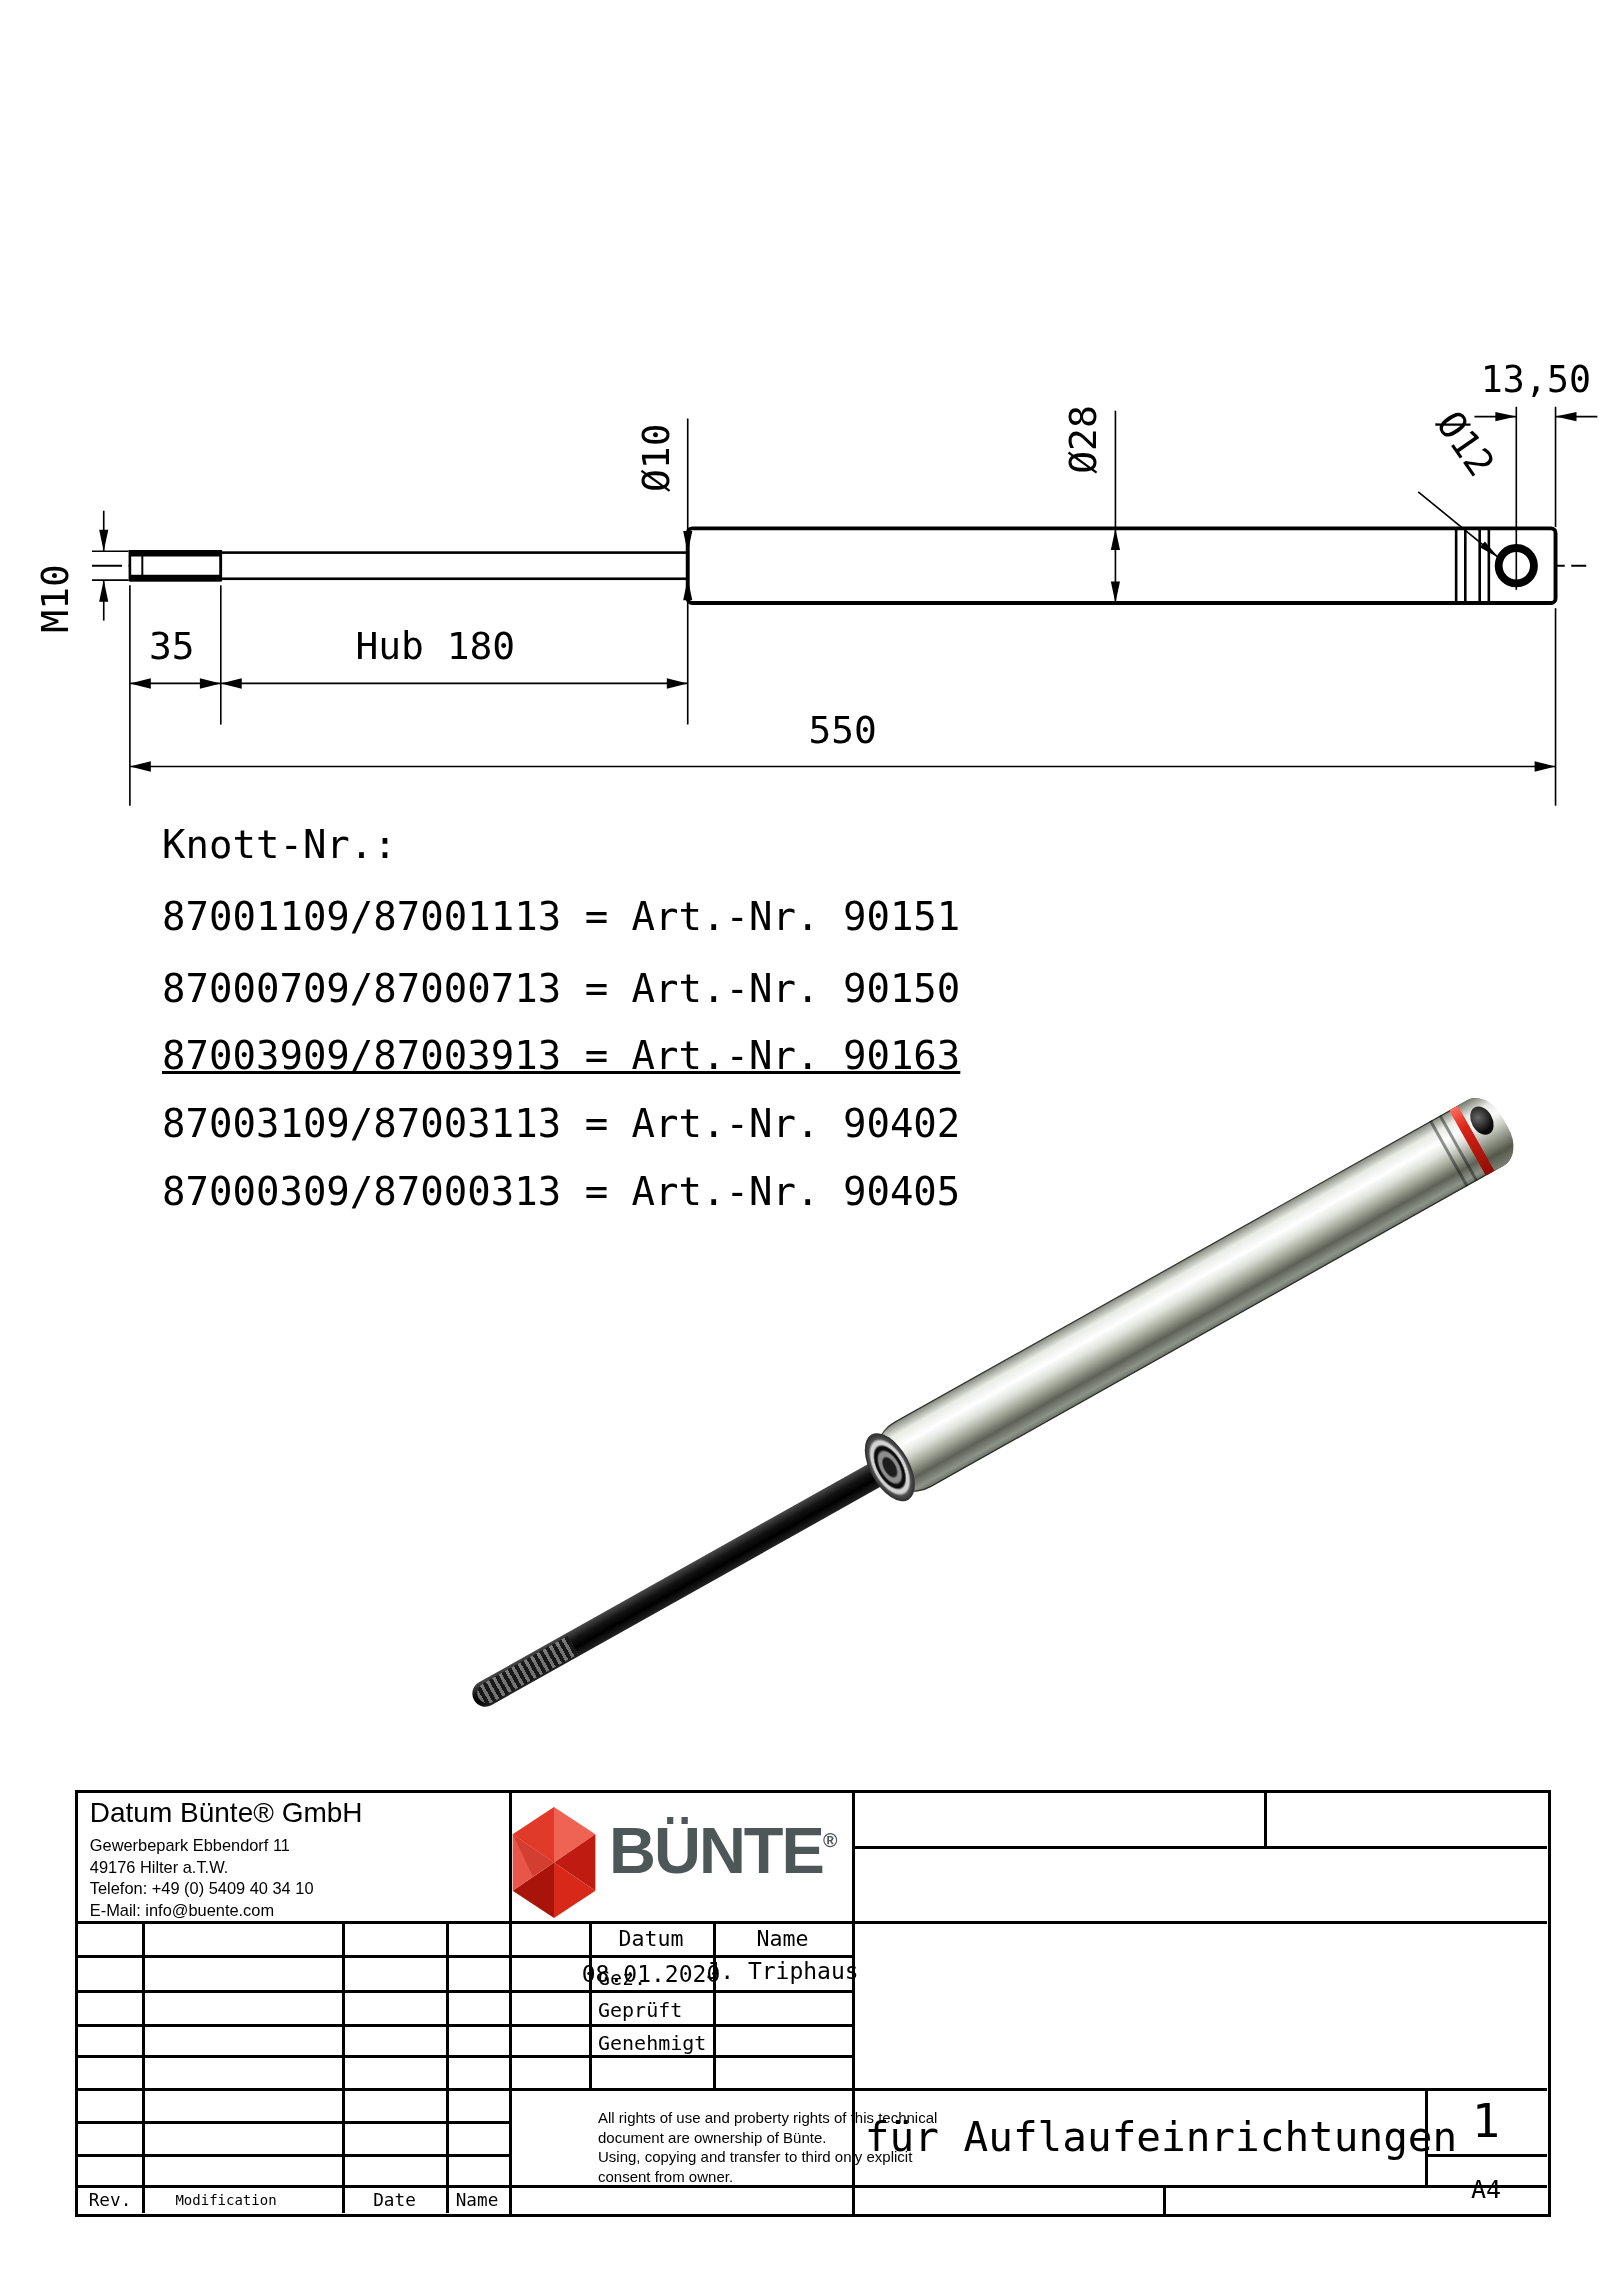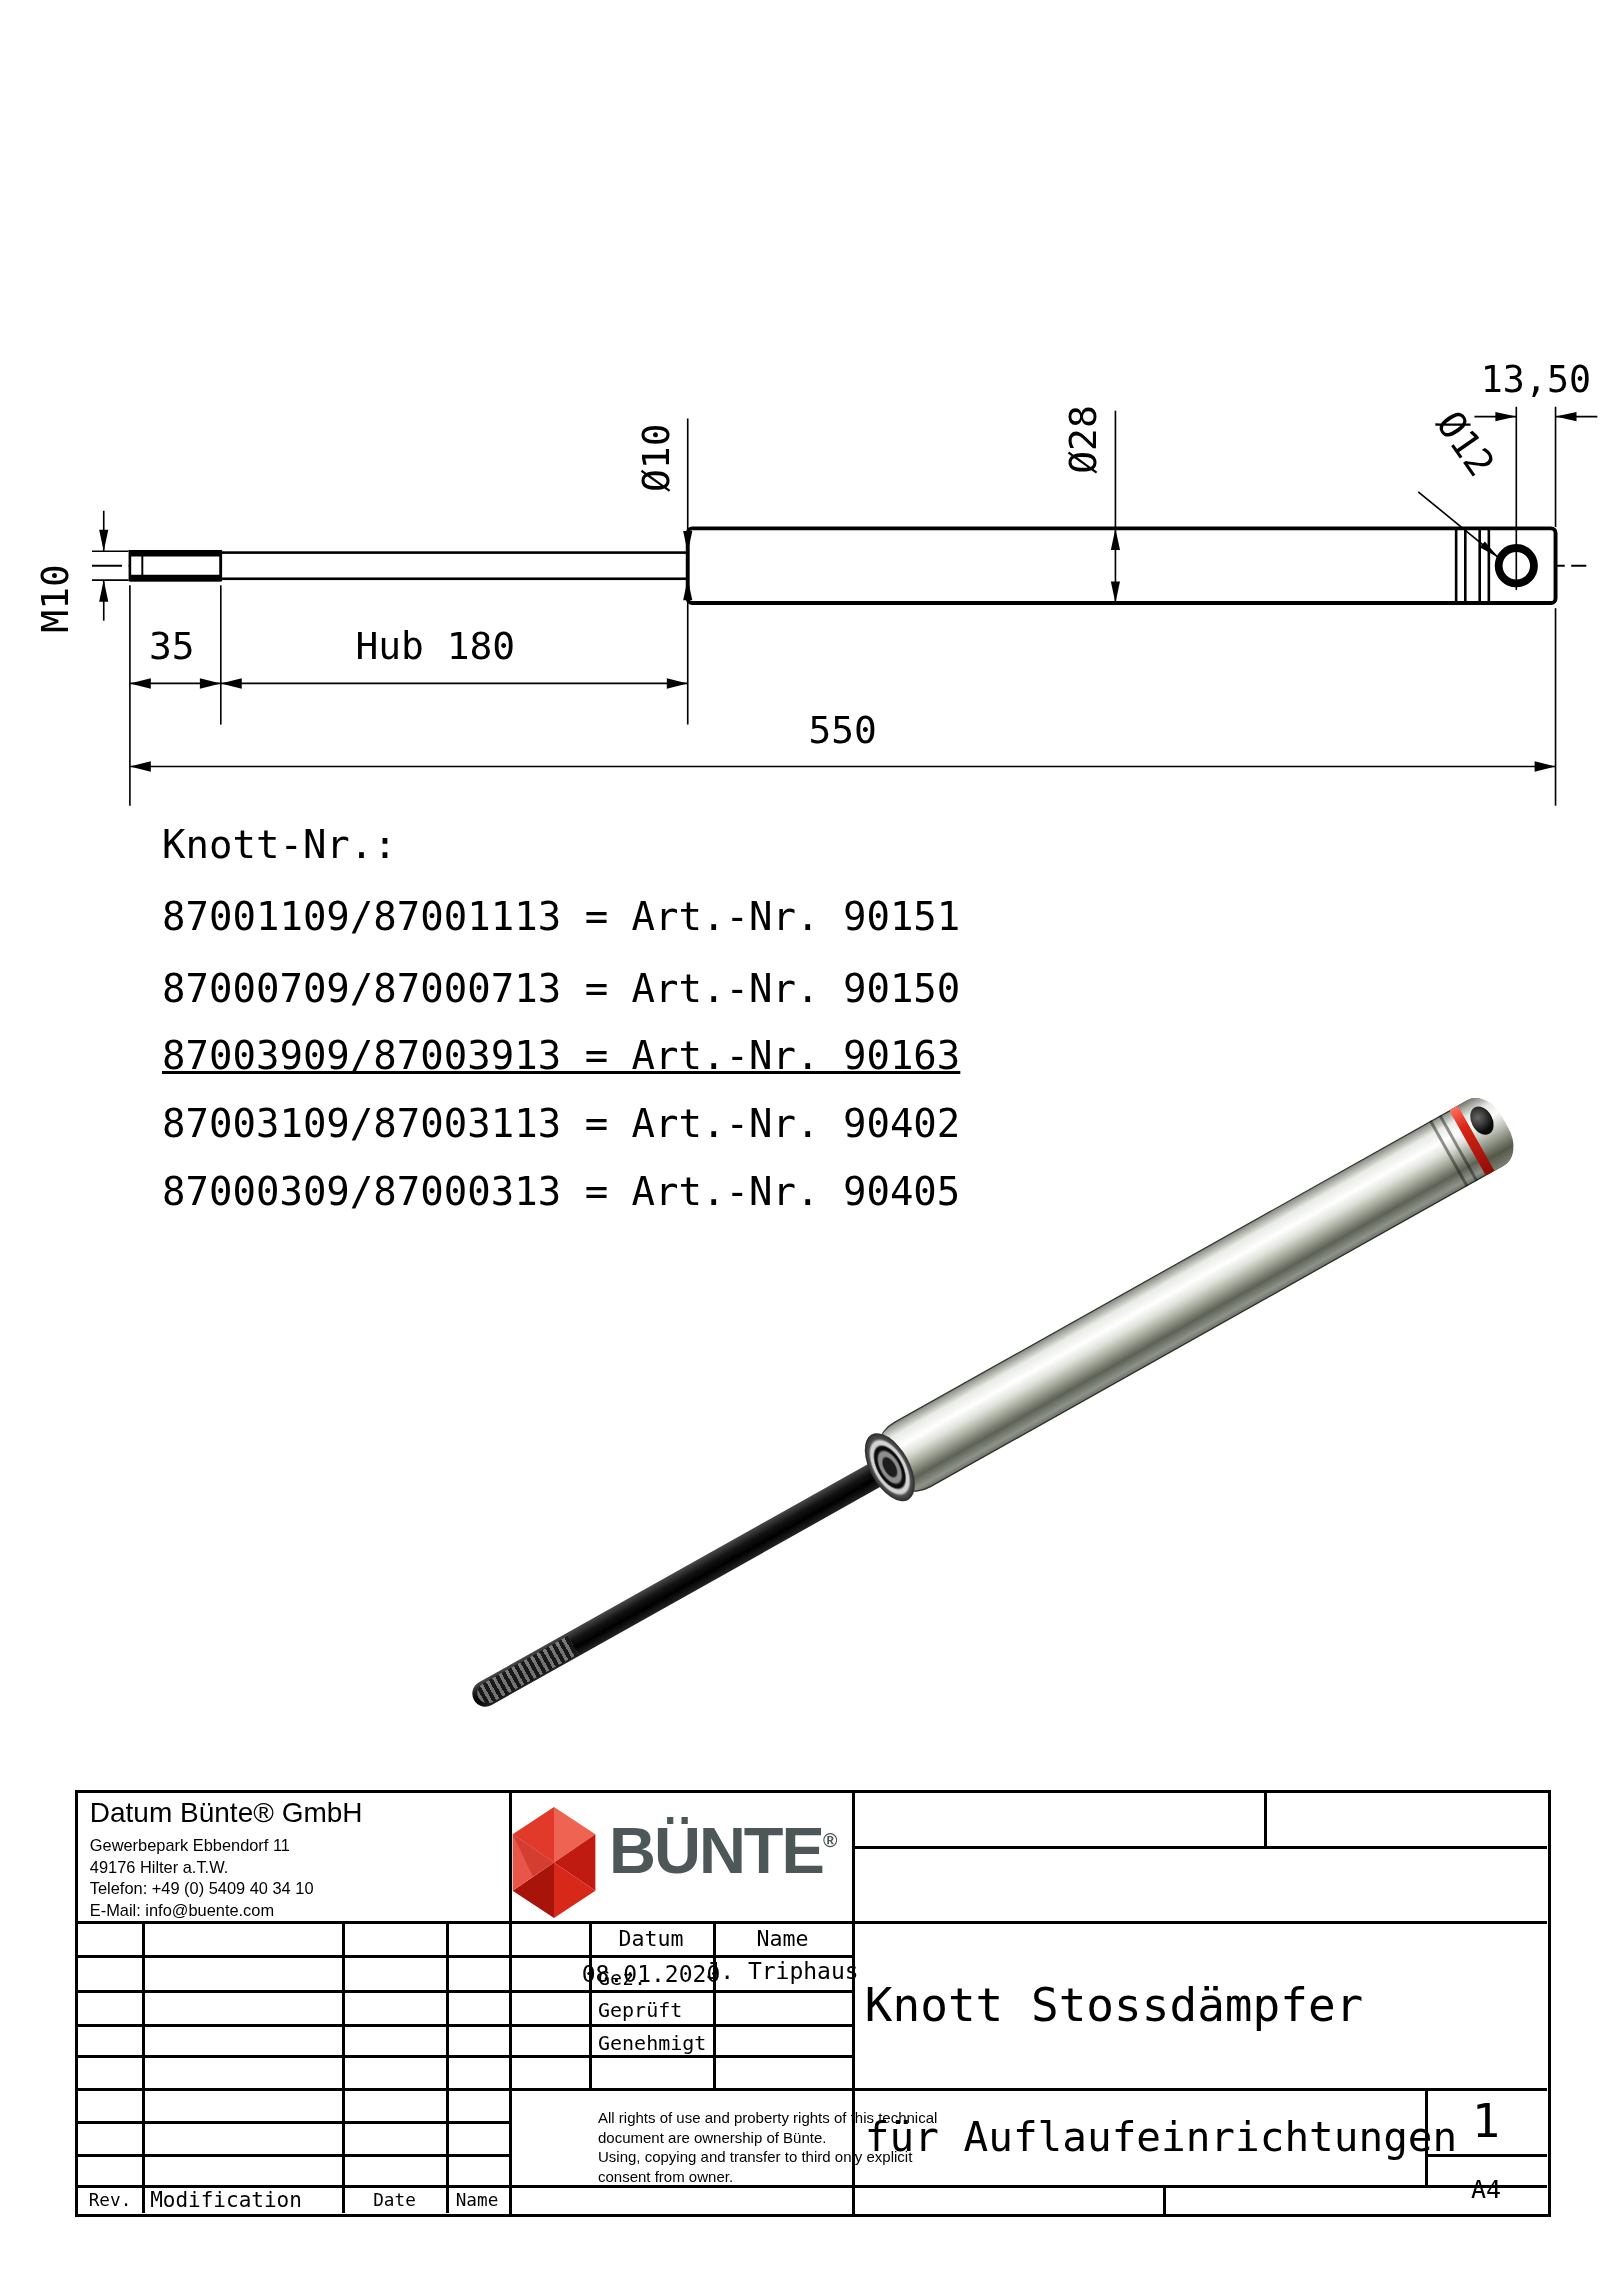--- a/index.html
+++ b/index.html
@@ -212,24 +212,23 @@
   <div class="cell-text mono lbl" style="left:520px;top:205px;">Geprüft</div>
   <div class="cell-text mono lbl" style="left:520px;top:238px;">Genehmigt</div>
 
   <div class="cell-text copyright">
     <div>All rights of use and proberty rights of this technical</div>
     <div>document are ownership of Bünte.</div>
     <div>Using, copying and transfer to third only explicit</div>
     <div>consent from owner.</div>
   </div>
 
-  <div class="cell-text mono flexl" style="left:775px;top:128px;width:694px;height:167px;font-size:46px;padding-left:11.8px;">Knott Stossdämpfer</div>
   <div class="cell-text mono flexl" style="left:775px;top:295px;width:572px;height:97px;font-size:41px;padding-left:11.8px;overflow:visible;">für Auflaufeinrichtungen</div>
 
   <div class="cell-text mono flexc" style="left:1347px;top:295px;width:122px;height:65px;font-size:47px;">1</div>
   <div class="cell-text mono flexc" style="left:1347px;top:361px;width:122px;height:31px;font-size:25px;margin-top:20px;">A4</div>
 
   <div class="cell-text mono flexc" style="left:0;top:392px;width:64px;height:29px;font-size:17.7px;">Rev.</div>
-  <div class="cell-text mono flexc" style="left:64px;top:392px;width:168px;height:29px;font-size:21px;">Modification</div>
+  <div class="cell-text mono flexc" style="left:64px;top:392px;width:168px;height:29px;font-size:14px;">Modification</div>
   <div class="cell-text mono flexc" style="left:264px;top:392px;width:105px;height:29px;font-size:17.7px;">Date</div>
   <div class="cell-text mono flexc" style="left:368px;top:392px;width:62px;height:29px;font-size:17.7px;">Name</div>
 </div>
 
 
 </body></html>

